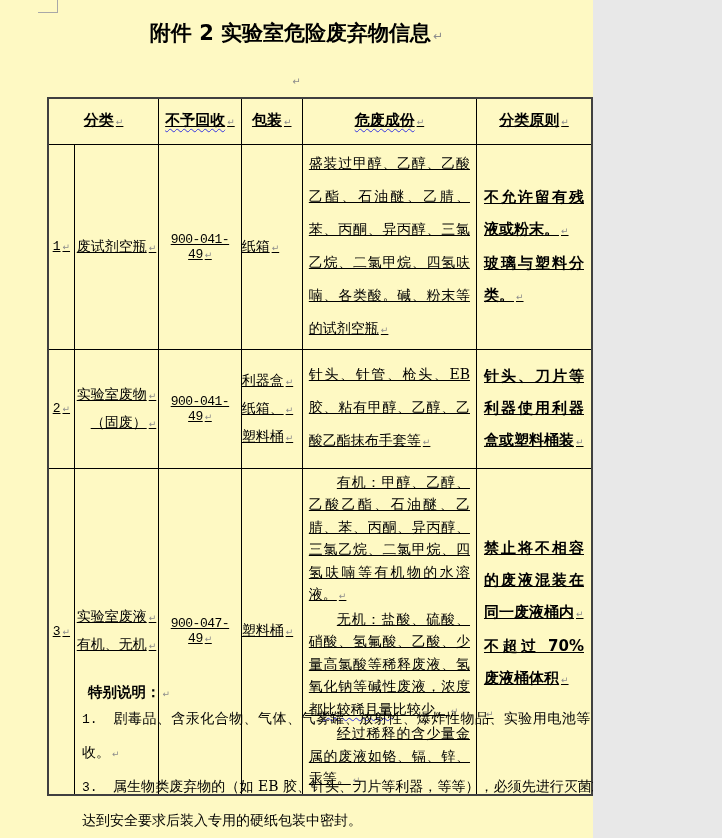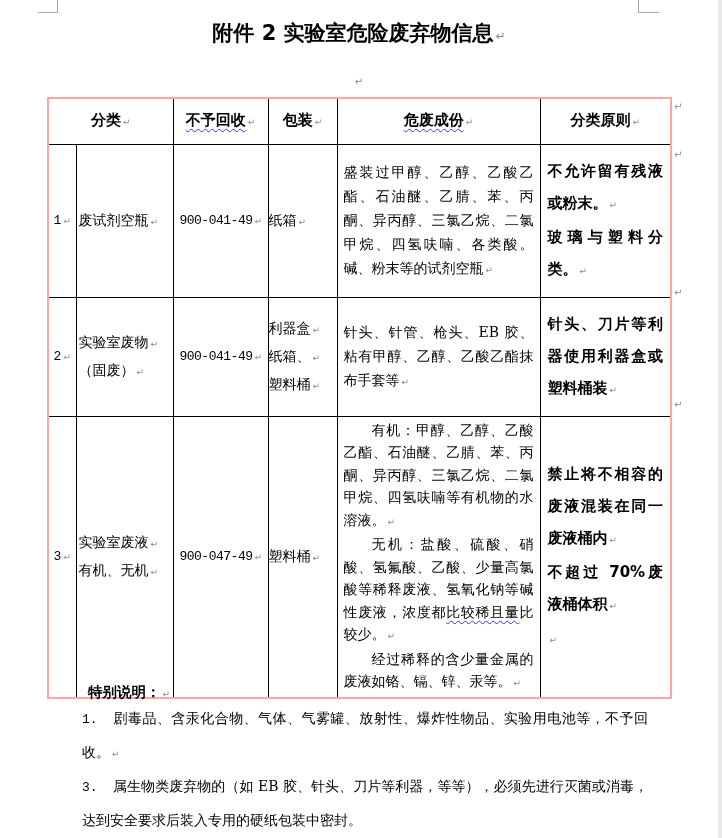--- a/index.html
+++ b/index.html
@@ -1,51 +1,52 @@
 <!DOCTYPE html>
 <html><head>
 <meta charset="utf-8">
 <style>
   * { margin:0; padding:0; box-sizing:border-box; }
   html,body { background:#e8e8e8; }
   .page {
-    position:relative; width:718px; height:838px; background:#ffffff;
+    position:relative; width:593px; height:838px; background:#fef9c3;
     font-family:"DejaVu Serif", serif; color:#000; overflow:hidden;
   }
   
   .crop { position:absolute; top:0; height:13px; }
   .crop-tl { left:38px; width:20px; border-right:1px solid #a8a8a8; border-bottom:1px solid #a8a8a8; }
   .crop-tr { left:638px; width:21px; border-left:1px solid #a8a8a8; border-bottom:1px solid #a8a8a8; }
   
   .doc-title {
     position:absolute; top:20px; left:0; width:100%; text-align:center;
     font-family:"DejaVu Sans", sans-serif; font-weight:bold; font-size:21px; line-height:27px;
   }
   .pmark { color:#8c8c8c; font-size:9px; font-family:"DejaVu Sans", sans-serif; font-weight:normal; margin-left:2px; vertical-align:baseline; }
   .doc-title .pmark { font-size:12px; }
   .empty-para { position:absolute; top:70px; left:0; width:100%; text-align:center; }
   .empty-para .pmark { font-size:10px; margin-left:0; }
   
   table.waste {
     position:absolute; left:47px; top:97px; border-collapse:collapse; table-layout:fixed;
-    border:2px solid #fca5a5;
+    border:2px solid #404040;
+    text-decoration:underline;
   }
   table.waste th, table.waste td { border:1px solid #000; vertical-align:middle; overflow:hidden; }
   th.hdr {
     font-family:"DejaVu Sans", sans-serif; font-weight:bold; font-size:15px;
     text-align:center; line-height:20px;
   }
   .wavy { text-decoration-line:underline; text-decoration-style:wavy; text-decoration-color:#3636e0; text-decoration-thickness:1px; text-underline-offset:3px; }
   p.para { margin:0; }
   td.num   { text-align:center; font-family:"Liberation Mono", monospace; font-size:13px; }
-  td.cat   { text-align:left; font-size:14px; line-height:26px; padding:0 2px; }
+  td.cat   { text-align:right; font-size:14px; line-height:26px; padding:0 2px; }
   td.code  { text-align:center; font-family:"Liberation Mono", monospace; font-size:13px; letter-spacing:-0.5px; }
   td.pack  { text-align:left; font-size:14px; line-height:26px; }
   td.comp  { font-size:14px; text-align:justify; padding:2px 6px; }
-  td.comp-r1, td.comp-r2 { line-height:24px;margin-left:20px; }
+  td.comp-r1, td.comp-r2 { line-height:33px;margin-left:20px; }
   td.comp-r3 { line-height:22.5px; }
   td.comp p.indent { text-indent:2em; }
   td.prin {
     font-family:"DejaVu Sans", sans-serif; font-weight:bold; font-size:15px;
     line-height:32px; text-align:justify; padding:10px 7px; vertical-align:middle;
   }
   
   .row-end { position:absolute; left:674px; color:#8c8c8c; font-size:10px; font-family:"DejaVu Sans", sans-serif; }
   
   .notes-heading {

